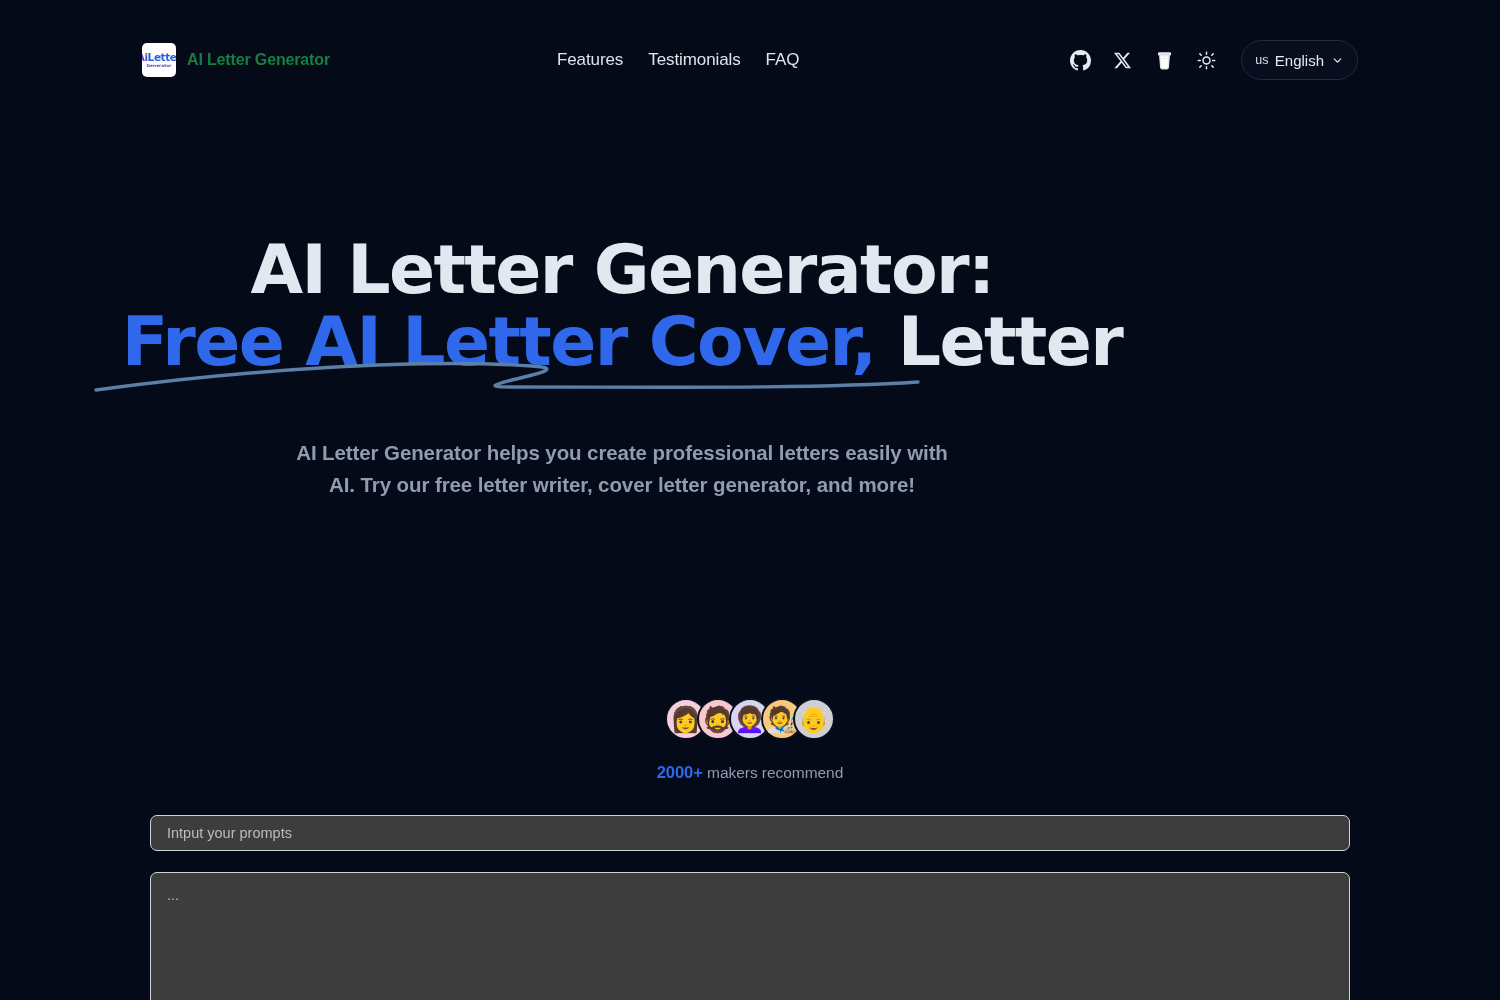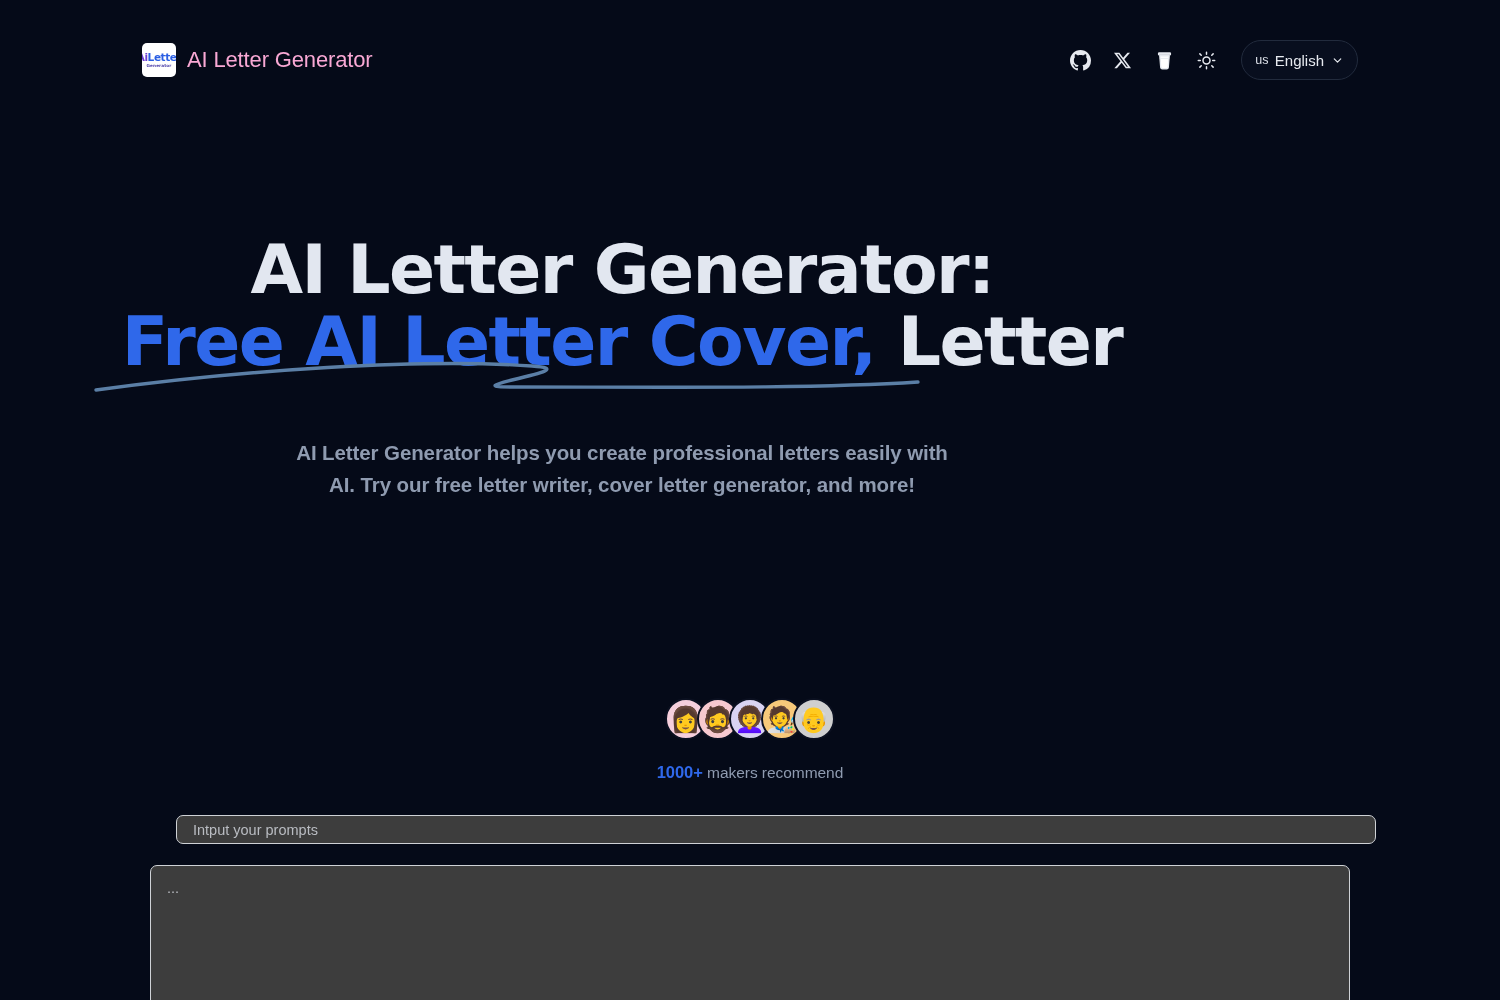--- a/index.html
+++ b/index.html
@@ -62,23 +62,23 @@
     font-size: 4.2px;
     font-weight: bold;
     color: #4b3fa8;
     letter-spacing: 0.1px;
     margin-top: 1.5px;
     white-space: nowrap;
     font-family: "DejaVu Sans", sans-serif;
   }
 
   .brand-name {
-    font-size: 22px;
-    font-weight: normal;
-    color: #f9a8d4;
+    font-size: 16px;
+    font-weight: bold;
+    color: #15803d;
     letter-spacing: -0.15px;
     white-space: nowrap;
   }
 
   .nav {
     display: flex;
     align-items: center;
     gap: 25px;
     height: 44px;
     margin-left: 227px;
@@ -227,30 +227,29 @@
 
   
   .form-area {
     position: absolute;
     top: 815px;
     left: 150px;
     width: 1200px;
   }
   .prompt-input {
     width: 1200px;
-    height: 29px;
+    height: 36px;
     background: #3d3d3d;
     border: 1px solid #cfd2d6;
     border-radius: 7px;
     color: #e5e7eb;
     font-size: 14.5px;
     font-family: "Liberation Sans", sans-serif;
     padding: 0 16px;
     outline: none;
-    margin-left: 26px;
   }
   .prompt-input::placeholder { color: #b9bcc2; }
 
   .prompt-textarea {
     margin-top: 21px;
     width: 1200px;
     height: 240px;
     background: #3d3d3d;
     border: 1px solid #cfd2d6;
     border-radius: 7px;
@@ -272,20 +271,25 @@
   <div class="brand">
     <div class="logo-mark">
       <div class="lm-top">
         <span class="lm-ai">Ai</span><span class="lm-letter">Letter</span>
       </div>
       <div class="lm-bot">Generator</div>
     </div>
     <span class="brand-name">AI Letter Generator</span>
   </div>
 
+  <nav class="nav">
+    <a href="#">Features</a>
+    <a href="#">Testimonials</a>
+    <a href="#">FAQ</a>
+  </nav>
 
   <div class="header-right">
 
     <button class="icon-btn" aria-label="GitHub">
       <span>
         <svg width="21" height="21" viewBox="0 0 16 16" fill="currentColor" aria-hidden="true">
           <path d="M8 0C3.58 0 0 3.58 0 8c0 3.54 2.29 6.53 5.47 7.59.4.07.55-.17.55-.38 0-.19-.01-.82-.01-1.49-2.01.37-2.53-.49-2.69-.94-.09-.23-.48-.94-.82-1.13-.28-.15-.68-.52-.01-.53.63-.01 1.08.58 1.23.82.72 1.21 1.87.87 2.33.66.07-.52.28-.87.51-1.07-1.78-.2-3.64-.89-3.64-3.95 0-.87.31-1.59.82-2.15-.08-.2-.36-1.02.08-2.12 0 0 .67-.21 2.2.82.64-.18 1.32-.27 2-.27s1.36.09 2 .27c1.53-1.04 2.2-.82 2.2-.82.44 1.1.16 1.92.08 2.12.51.56.82 1.27.82 2.15 0 3.07-1.87 3.75-3.65 3.95.29.25.54.73.54 1.48 0 1.07-.01 1.93-.01 2.2 0 .21.15.46.55.38A8.01 8.01 0 0016 8c0-4.42-3.58-8-8-8z"></path>
         </svg>
       </span>
     </button>
@@ -357,20 +361,20 @@
         <span class="face">👩‍🦱</span>
       </div>
     <div class="avatar" style="background: rgb(247, 201, 122);">
         <span class="face">🧑‍🎨</span>
       </div>
     <div class="avatar" style="background: rgb(207, 207, 207);">
         <span class="face">👴</span>
       </div>
   </div>
   <div class="makers">
-    <span class="count">1000+</span><span> makers recommend</span>
+    <span class="count">2000+</span><span> makers recommend</span>
   </div>
 </div>
 
 <div class="form-area">
   <input class="prompt-input" type="text" placeholder="Intput your prompts" style="">
   <textarea class="prompt-textarea" placeholder="..." style=""></textarea>
 </div>
 
 </body></html>

